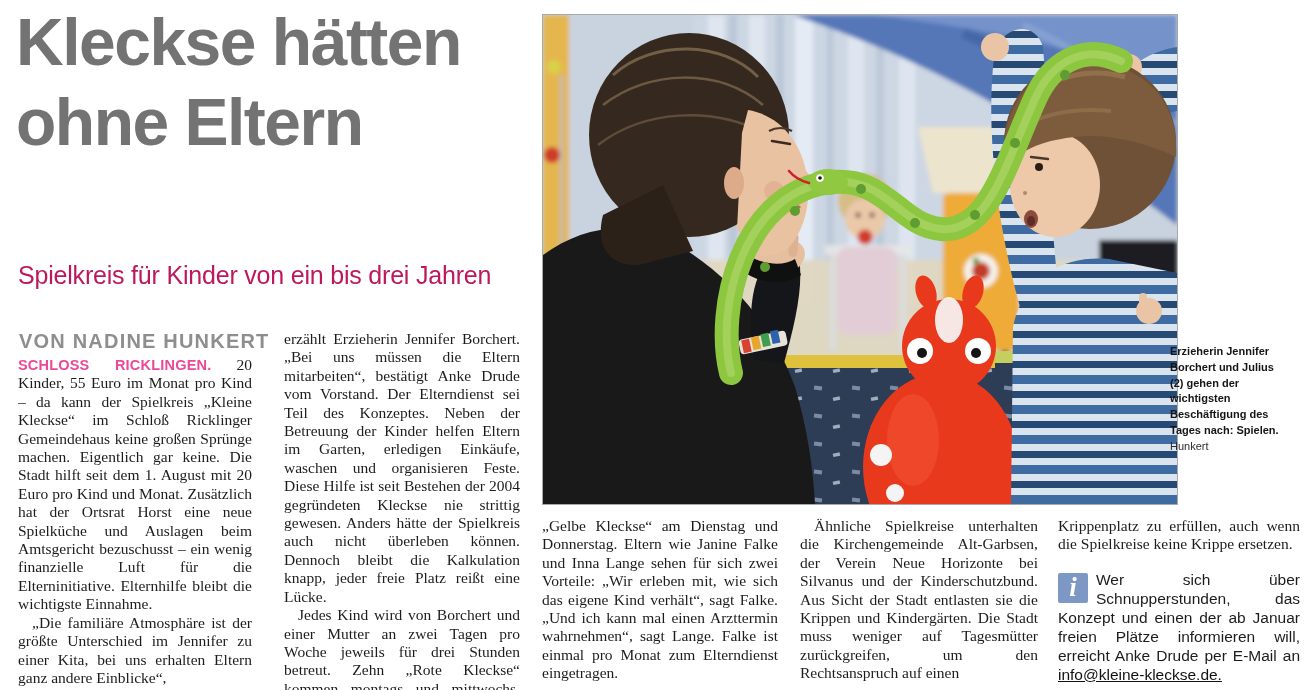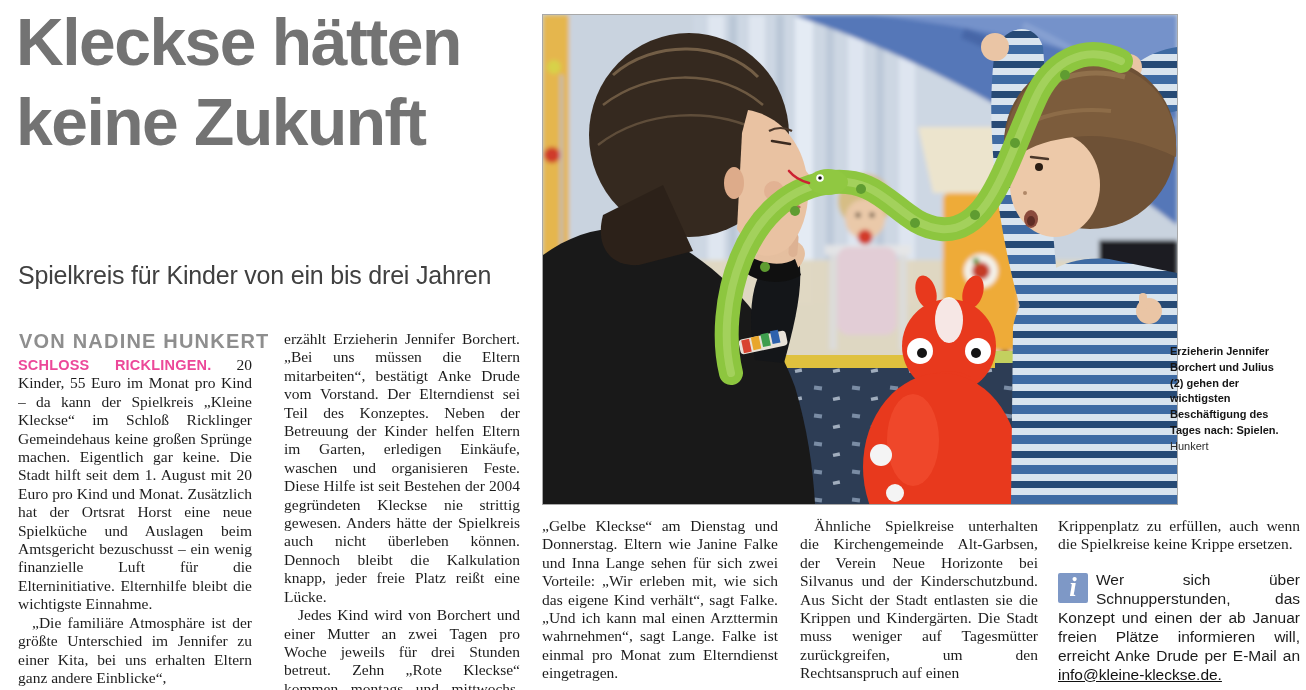--- a/index.html
+++ b/index.html
@@ -8,21 +8,21 @@
     overflow:hidden;font-family:"Liberation Sans",sans-serif;color:#1a1a1a;
   }
   
   #headline{
     position:absolute;left:16px;top:2px;width:520px;
     font-weight:bold;font-size:66px;line-height:80px;letter-spacing:-1.5px;
     color:#737373;
   }
   #subhead{
     position:absolute;left:18px;top:260px;width:520px;
-    font-size:25px;line-height:30px;font-weight:normal;color:#404040;letter-spacing:-0.2px;
+    font-size:25px;line-height:30px;font-weight:normal;color:#be185d;letter-spacing:-0.2px;
   }
   #byline{
     position:absolute;left:19px;top:330px;
     font-size:20px;font-weight:bold;letter-spacing:1.2px;color:#8e8e8e;
   }
   
   .col{
     position:absolute;font-family:"Liberation Serif","DejaVu Serif",serif;
     font-size:15.5px;line-height:18.4px;text-align:justify;color:#1c1c1c;
     overflow:hidden;
@@ -65,21 +65,21 @@
   #caption .cap-bold{font-weight:bold;}
   #caption .cap-credit{font-weight:normal;color:#2d2d2d;}
 </style>
 </head>
 <body>
 
 <div id="page">
 
   <div id="headline">
     <div>Kleckse hätten</div>
-    <div>keine Zukunft</div>
+    <div>ohne Eltern</div>
   </div>
 
   <div id="subhead">Spielkreis für Kinder von ein bis drei Jahren</div>
 
   <div id="byline">VON NADINE HUNKERT</div>
 
   <div id="col1" class="col">
     <p class="para"><span class="lead-in">SCHLOSS RICKLINGEN.</span> <span>20 Kinder, 55 Euro im Monat pro Kind – da kann der Spielkreis „Kleine Kleckse“ im Schloß Ricklinger Gemeindehaus keine großen Sprünge machen. Eigentlich gar keine. Die Stadt hilft seit dem 1. August mit 20 Euro pro Kind und Monat. Zusätzlich hat der Ortsrat Horst eine neue Spielküche und Auslagen beim Amtsgericht bezuschusst – ein wenig finanzielle Luft für die Elterninitiative. Elternhilfe bleibt die wichtigste Einnahme.</span></p>
     <p class="para indent">„Die familiäre Atmosphäre ist der größte Unterschied im Jennifer zu einer Kita, bei uns erhalten Eltern ganz andere Einblicke“,</p>
   </div>

